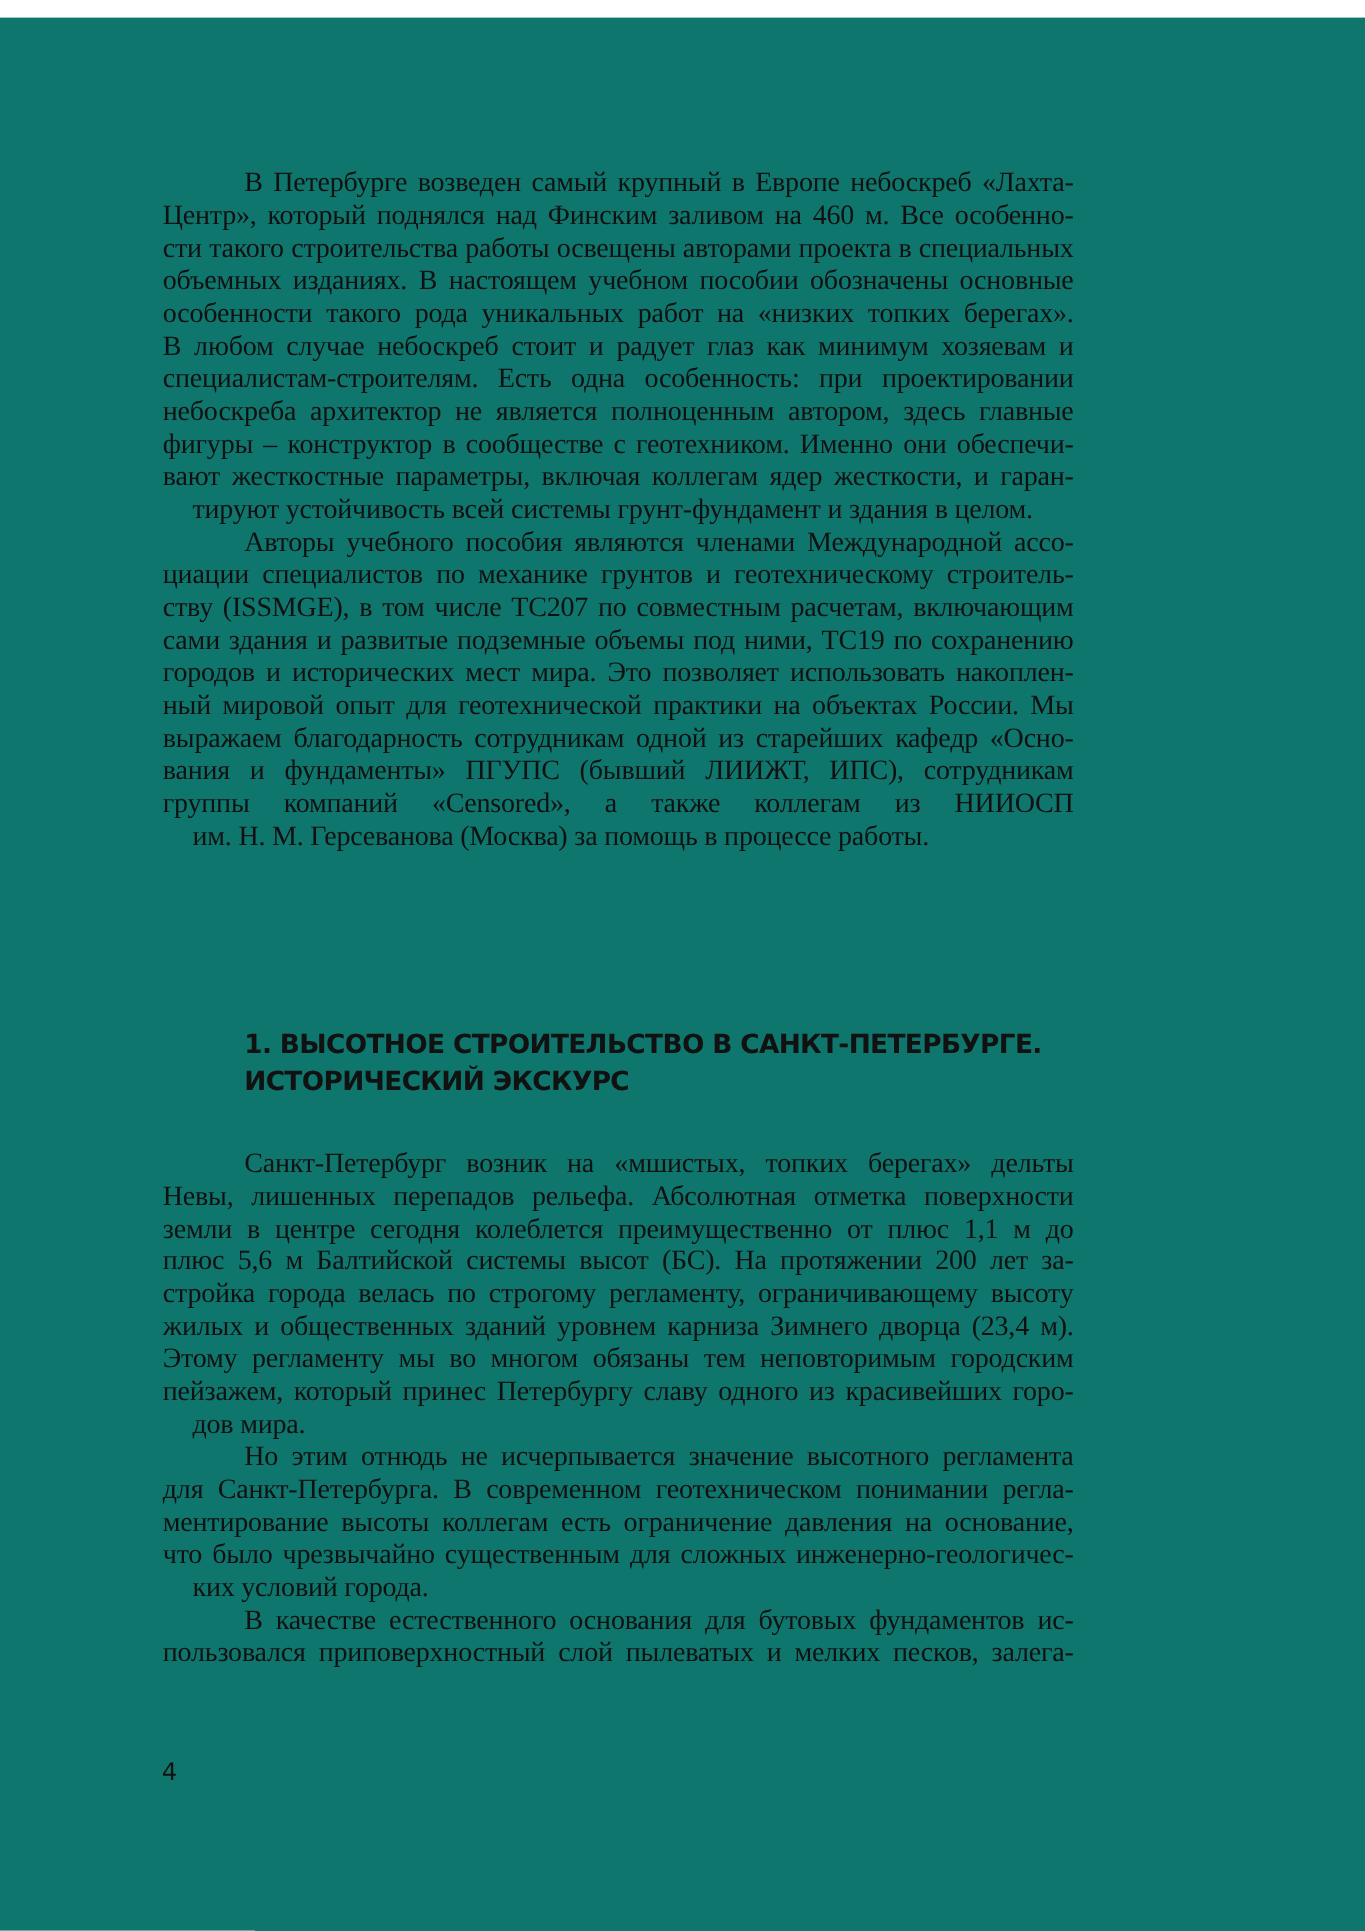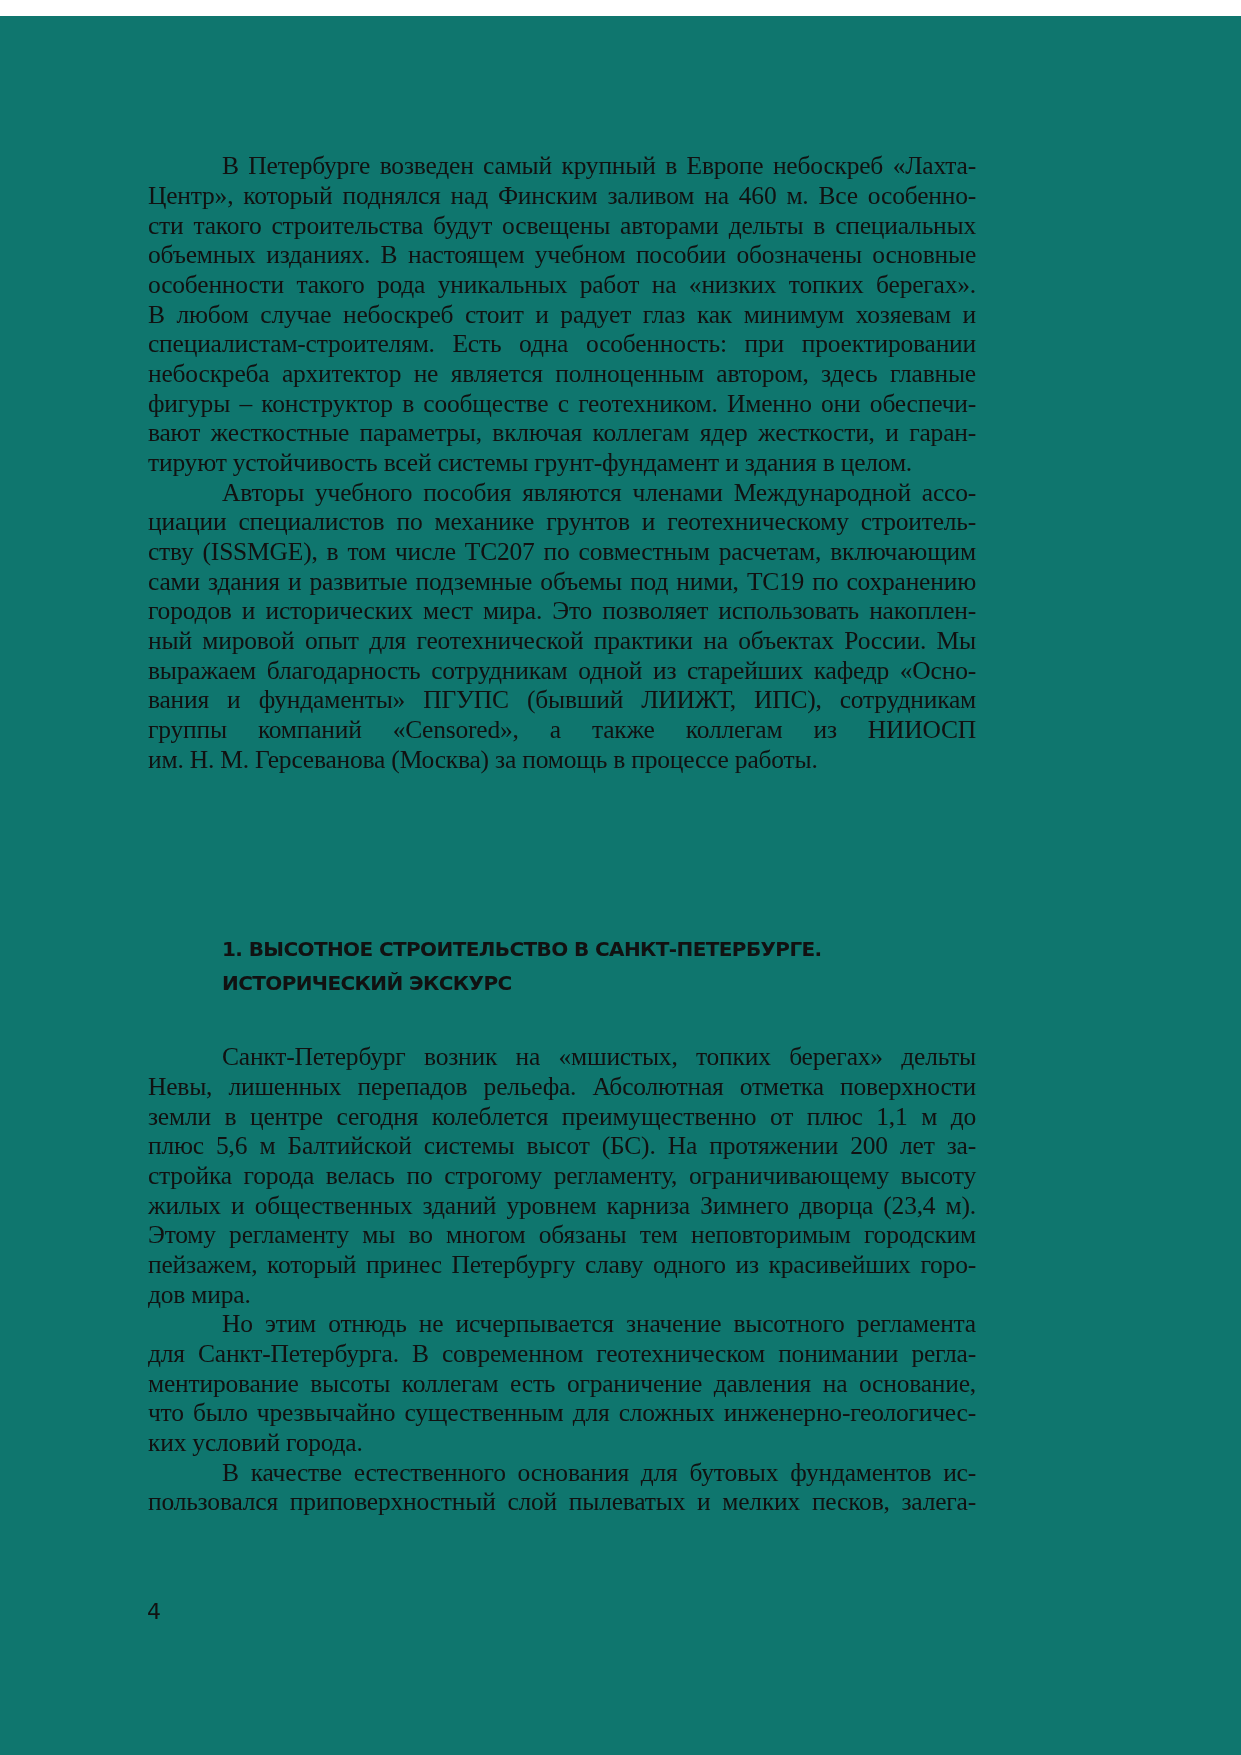--- a/index.html
+++ b/index.html
@@ -13,27 +13,27 @@
     font-family: "Liberation Serif", serif;
     font-size: 25.5px;
     line-height: 30px;
     color: #111;
     white-space: nowrap;
     text-align: justify;
     text-align-last: justify;
     letter-spacing: -0.2px;
   }
   .line.indent { left: 222px; width: 754px; }
-  .line.last { text-align-last: left; }
+  .line.last { text-align-last: left; margin-left: 27px; }
   .heading {
     position: absolute;
     left: 222px;
     font-family: "DejaVu Sans", sans-serif;
     font-weight: bold;
-    font-size: 20px;
+    font-size: 24px;
     line-height: 32px;
     color: #111;
     white-space: nowrap;
     letter-spacing: -0.6px;
   }
   .page-number {
     position: absolute;
     left: 147px;
     top: 1583px;
     font-family: "DejaVu Sans", sans-serif;
@@ -42,21 +42,21 @@
   }
 </style>
 </head>
 <body>
 
 <div class="page">
 
   <div>
     <div class="line indent" style="top:135px">В Петербурге возведен самый крупный в Европе небоскреб «Лахта-</div>
     <div class="line" style="top:165px">Центр», который поднялся над Финским заливом на 460 м. Все особенно-</div>
-    <div class="line" style="top:195px">сти такого строительства будут освещены авторами дельты в специальных</div>
+    <div class="line" style="top:195px">сти такого строительства работы освещены авторами проекта в специальных</div>
     <div class="line" style="top:224px">объемных изданиях. В настоящем учебном пособии обозначены основные</div>
     <div class="line" style="top:254px">особенности такого рода уникальных работ на «низких топких берегах».</div>
     <div class="line" style="top:284px">В любом случае небоскреб стоит и радует глаз как минимум хозяевам и</div>
     <div class="line" style="top:313px">специалистам-строителям. Есть одна особенность: при проектировании</div>
     <div class="line" style="top:343px">небоскреба архитектор не является полноценным автором, здесь главные</div>
     <div class="line" style="top:373px">фигуры – конструктор в сообществе с геотехником. Именно они обеспечи-</div>
     <div class="line" style="top:402px">вают жесткостные параметры, включая коллегам ядер жесткости, и гаран-</div>
     <div class="line last" style="top:432px">тируют устойчивость всей системы грунт-фундамент и здания в целом.</div>
   </div>
 

